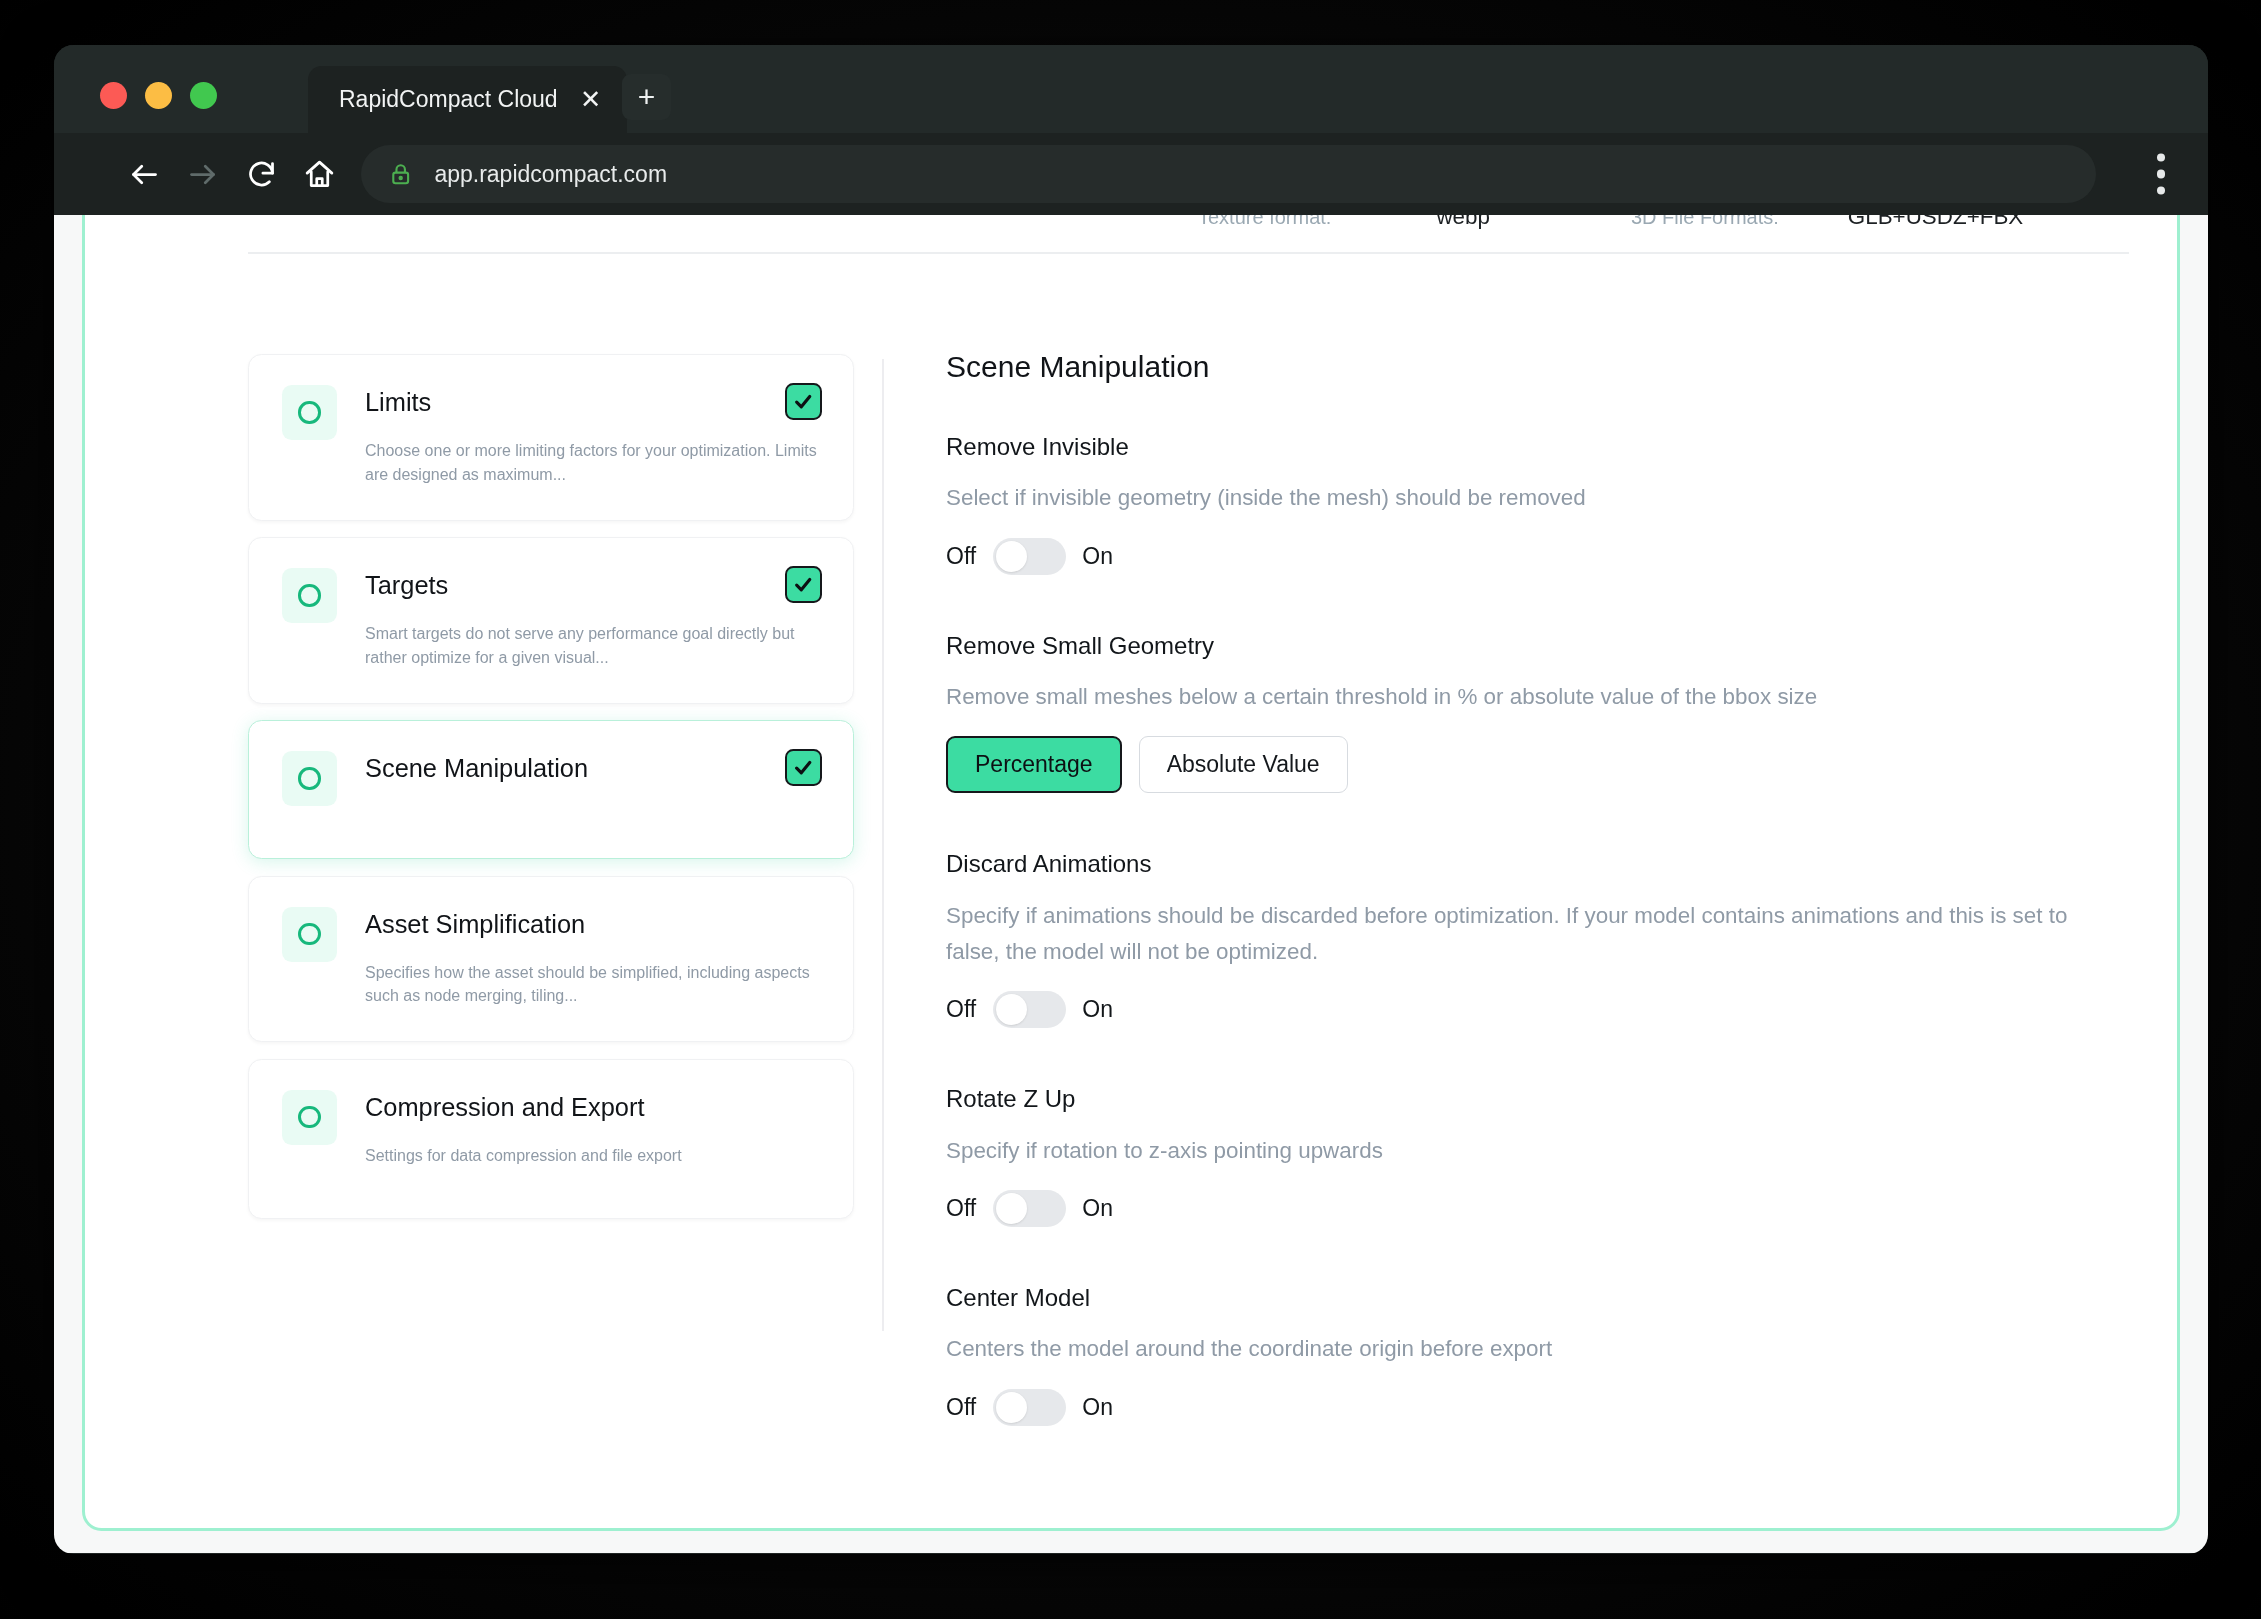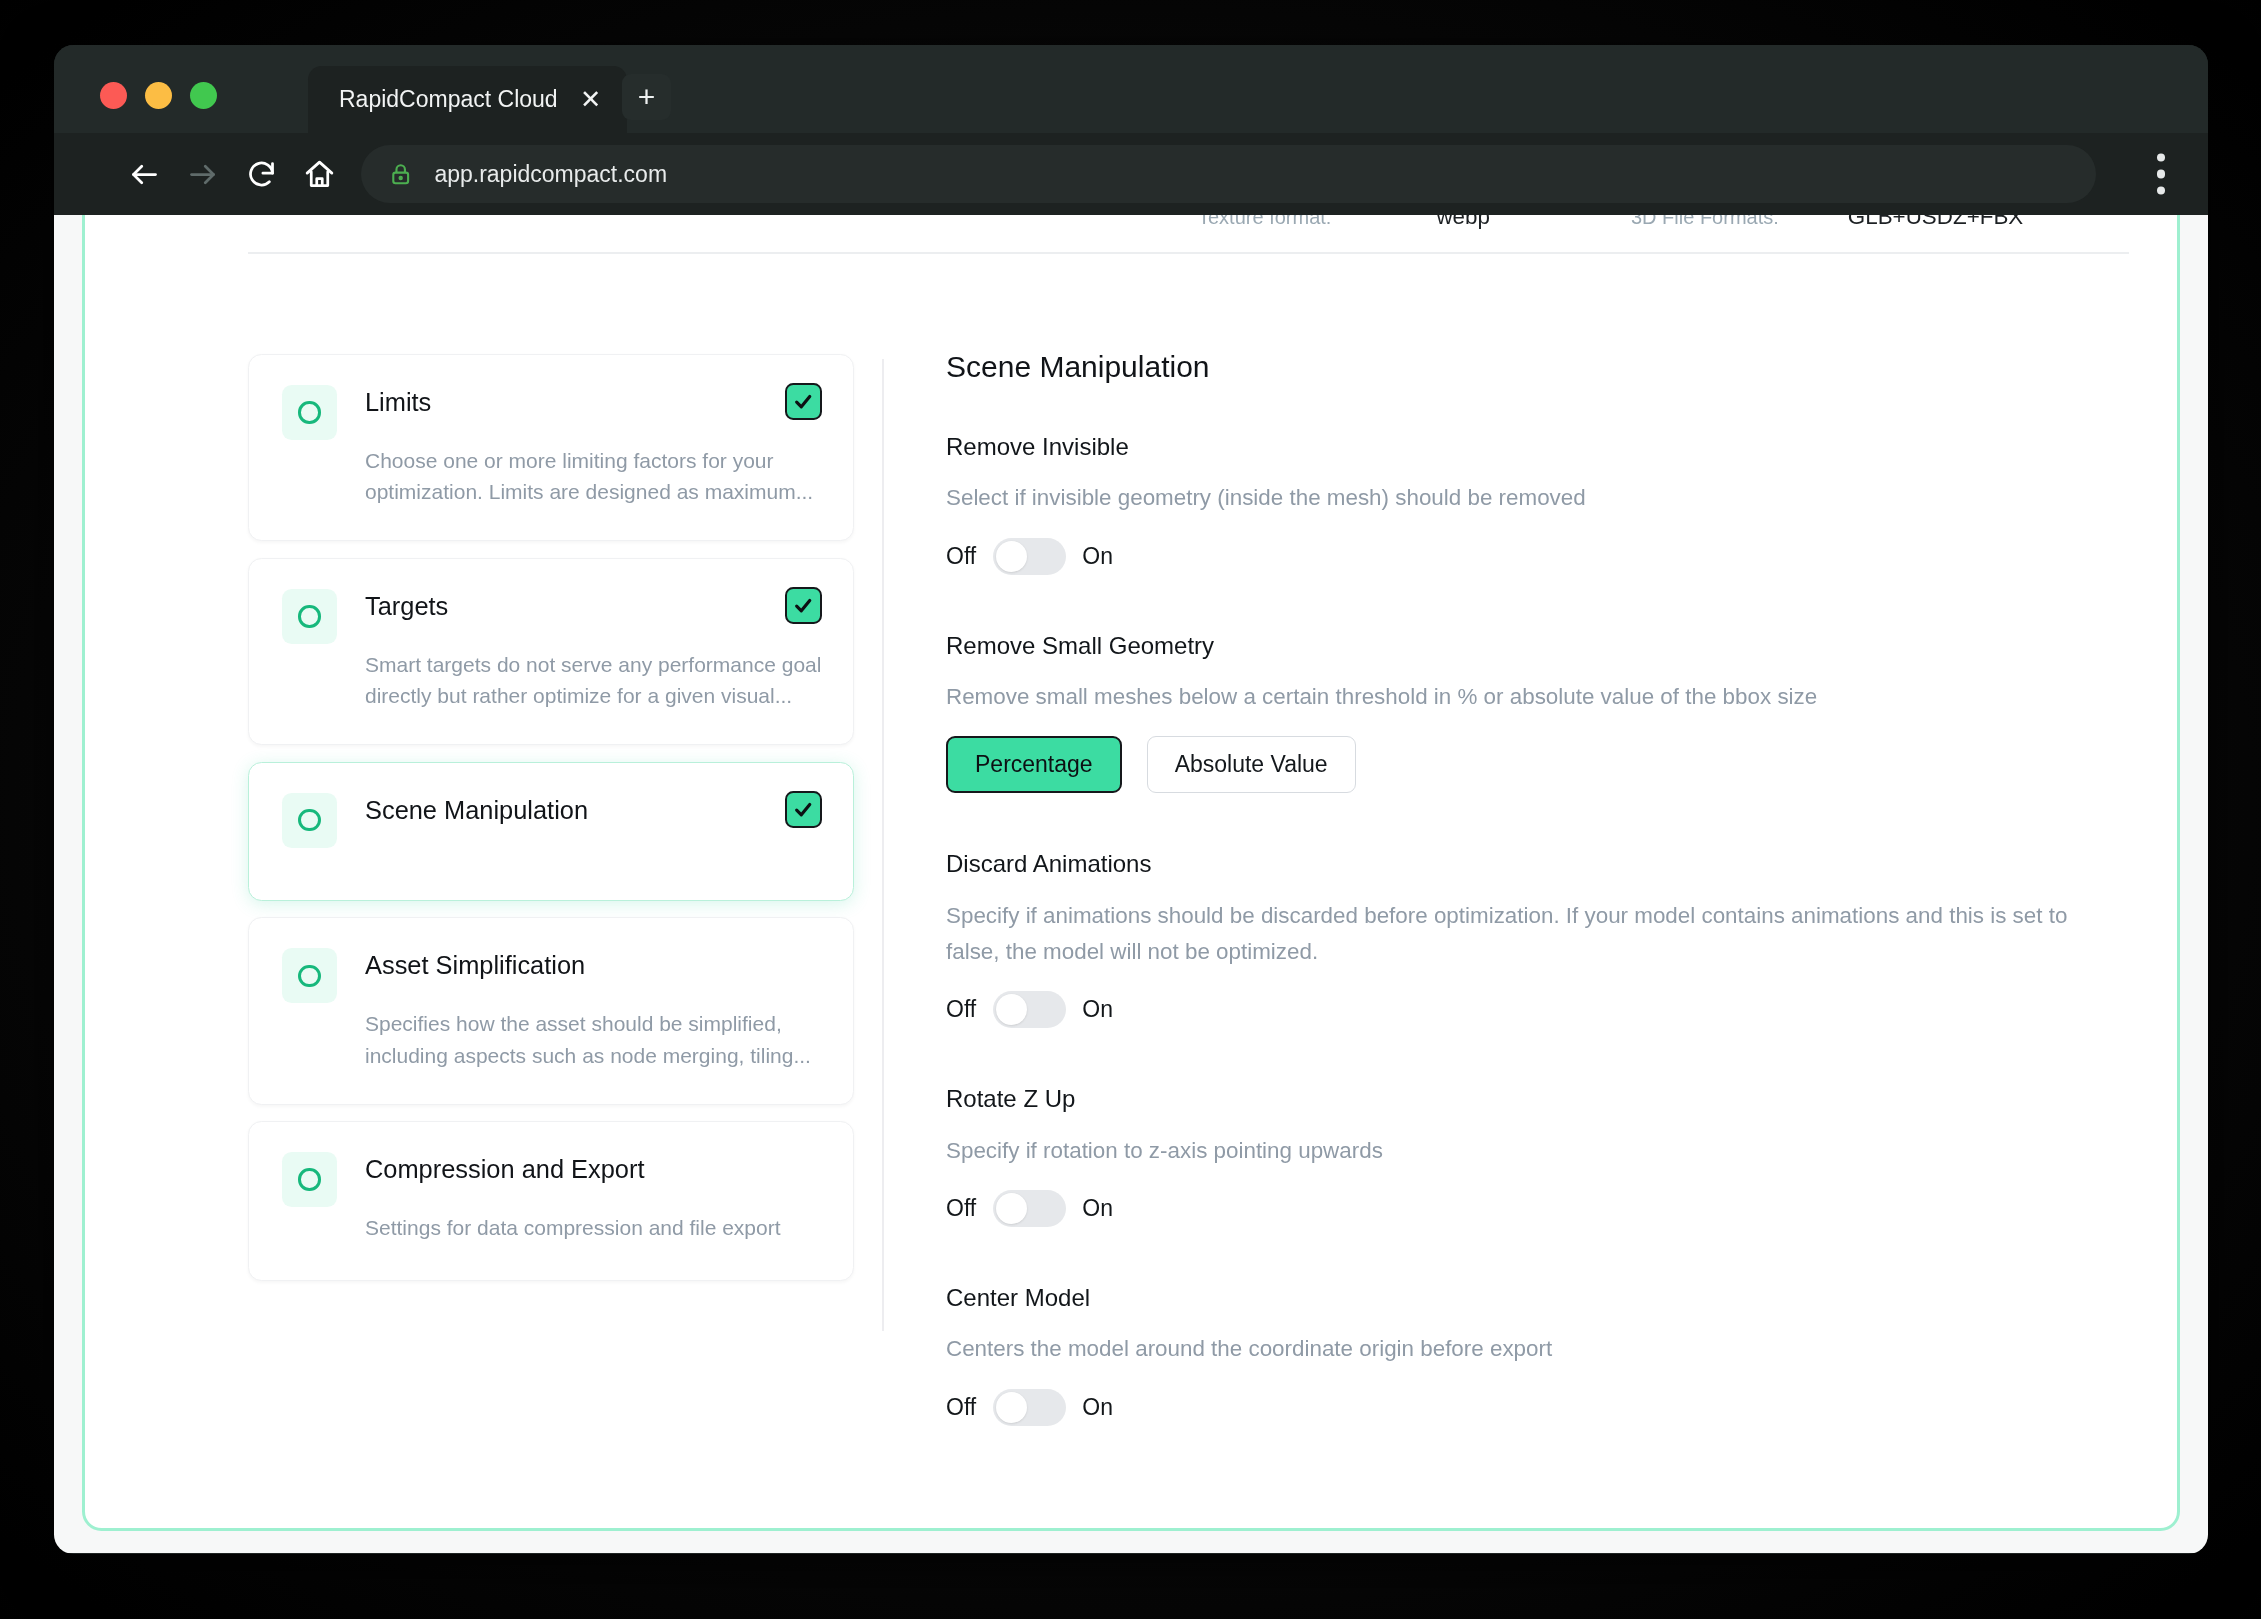--- a/index.html
+++ b/index.html
@@ -207,22 +207,22 @@
     border: 3px solid #17b87c;
     border-radius: 50%;
   }
   .card-body { flex: 1 1 auto; min-width: 0; padding-top: 3px; }
   .card-title {
     font-size: 25.4px;
     color: #111418;
     line-height: 1.15;
   }
   .card-desc {
-    margin-top: 28px;
-    font-size: 21px;
+    margin-top: 22px;
+    font-size: 16px;
     color: #8f9aa6;
     line-height: 1.48;
   }
   .card-desc:empty { display: none; }
   .card-check {
     position: absolute;
     right: 31px; top: 28px;
     width: 37px; height: 37px;
     background: #3cdca2;
     border: 2.2px solid #15181b;
@@ -273,21 +273,21 @@
   .toggle-switch .knob {
     position: absolute;
     left: 3px; top: 3px;
     width: 31px; height: 31px;
     background: #ffffff;
     border-radius: 50%;
     box-shadow: 0 0.7px 2.2px rgba(0,0,0,.12);
   }
 
   
-  .seg-row { display: flex; gap: 25px; margin-top: 7.5px; }
+  .seg-row { display: flex; gap: 17px; margin-top: 7.5px; }
   .seg-btn {
     height: 57px;
     padding: 0 27px;
     border-radius: 9px;
     font-size: 23px;
     font-family: "Liberation Sans", sans-serif;
     display: flex; align-items: center; justify-content: center;
     cursor: pointer;
     background: #ffffff;
     border: 1.5px solid #d7dbe0;

